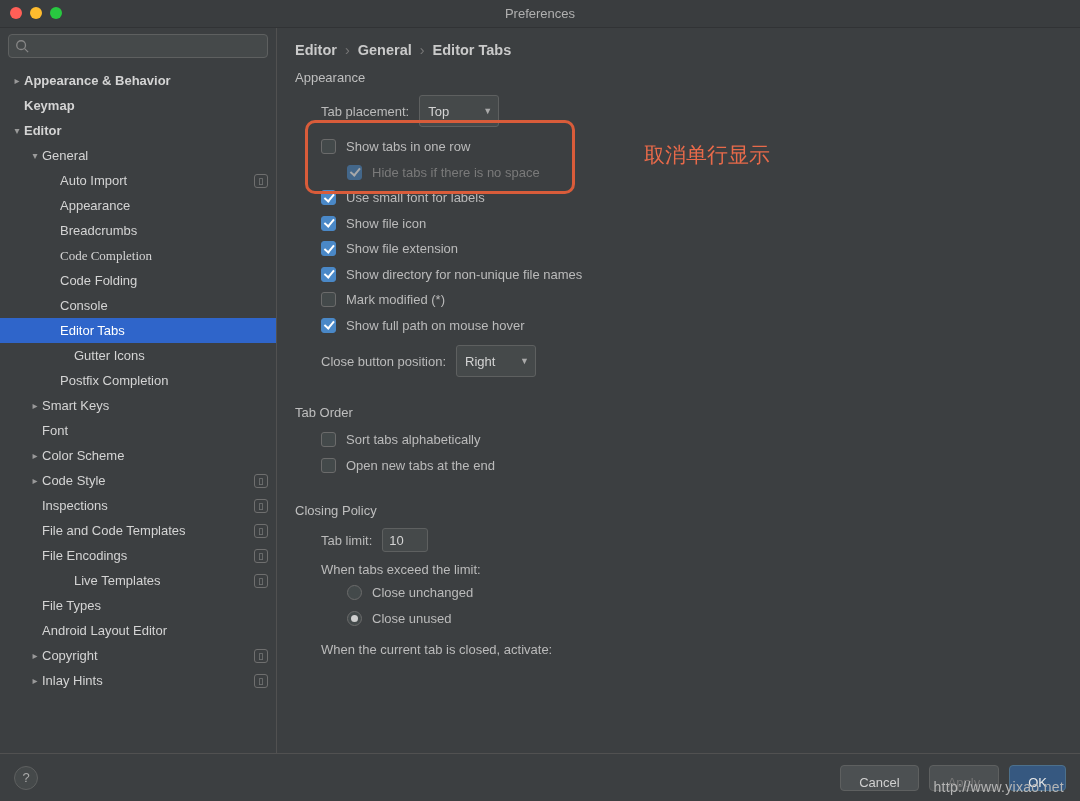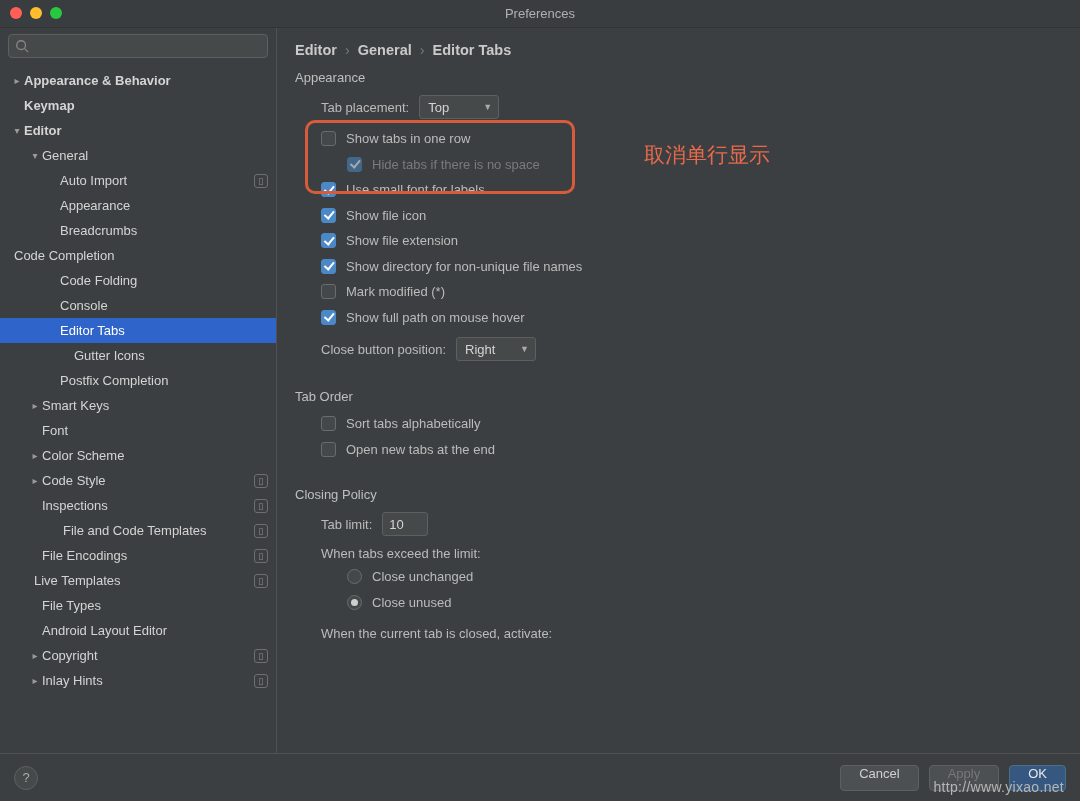--- a/index.html
+++ b/index.html
@@ -117,21 +117,21 @@
   .section-title.first { margin-top:2px;}
   .form-row {
     display:flex; align-items:center;
     margin: 6px 0 10px 26px;
     gap: 10px;
   }
   .select {
     background: var(--input-bg);
     border:1px solid var(--input-border);
     border-radius:3px;
-    height:24px; min-width:80px;
+    height:32px; min-width:80px;
     display:flex; align-items:center; justify-content:space-between;
     padding:0 6px 0 8px; color:var(--text-bright);
   }
   .select .caret { font-size:9px; color:#aaa; margin-left:10px;}
   .check-row {
     display:flex; align-items:center;
     margin: 6px 0 6px 26px;
     gap:10px;
     line-height:1.5;
   }
@@ -187,21 +187,21 @@
   .help-btn {
     width:24px;height:24px;border:1px solid #5e6060;border-radius:50%;
     display:flex;align-items:center;justify-content:center;
     color:#aaa; background:#45494a;
   }
   .footer-spacer{flex:1;}
   .btn {
     height:26px; padding:0 18px; margin-left:10px;
     background:var(--btn-bg); border:1px solid var(--btn-border);
     border-radius:4px; color:#d0d0d0;
-    display:flex;align-items:flex-start;justify-content:center;
+    display:flex;align-items:flex-end;justify-content:center;
   }
   .btn.disabled { color:#777; }
   .btn.primary { background: var(--btn-primary); border-color: var(--btn-primary-border); color:#e8e8e8;}
   
   .watermark {
     position:absolute; right:16px; bottom:6px;
     color:#b5b5b5; font-size:14px; letter-spacing:0.3px;
     font-family: Arial, sans-serif;
   }
   ::-webkit-scrollbar{width:10px;background:#3c3f41;}
@@ -253,21 +253,21 @@
           <span class="badge">▯</span>
         </div>
         <div class="tree-row" style="padding-left: 46px;">
           <span class="chev" style="width: 14px; display: inline-block;"></span>
           <span class="label">Appearance</span>
         </div>
         <div class="tree-row" style="padding-left: 46px;">
           <span class="chev" style="width: 14px; display: inline-block;"></span>
           <span class="label">Breadcrumbs</span>
         </div>
-        <div class="tree-row" style="">
+        <div class="tree-row" style="padding-left: 46px; font-family: Liberation Serif, serif;">
           <span class="chev" style="width: 14px; display: inline-block;"></span>
           <span class="label">Code Completion</span>
         </div>
         <div class="tree-row" style="padding-left: 46px;">
           <span class="chev" style="width: 14px; display: inline-block;"></span>
           <span class="label">Code Folding</span>
         </div>
         <div class="tree-row" style="padding-left: 46px;">
           <span class="chev" style="width: 14px; display: inline-block;"></span>
           <span class="label">Console</span>
@@ -299,31 +299,31 @@
         <div class="tree-row" style="padding-left: 28px;">
           <span class="chev" style="width: 14px; display: inline-block;">▸</span>
           <span class="label">Code Style</span>
           <span class="badge">▯</span>
         </div>
         <div class="tree-row" style="padding-left: 28px;">
           <span class="chev" style="width: 14px; display: inline-block;"></span>
           <span class="label">Inspections</span>
           <span class="badge">▯</span>
         </div>
-        <div class="tree-row" style="padding-left: 28px; gap: 21px;">
+        <div class="tree-row" style="padding-left: 28px;">
           <span class="chev" style="width: 14px; display: inline-block;"></span>
           <span class="label">File and Code Templates</span>
           <span class="badge">▯</span>
         </div>
         <div class="tree-row" style="padding-left: 28px;">
           <span class="chev" style="width: 14px; display: inline-block;"></span>
           <span class="label">File Encodings</span>
           <span class="badge">▯</span>
         </div>
-        <div class="tree-row" style="padding-left: 20px;">
+        <div class="tree-row" style="padding-left: 28px; gap: 32px;">
           <span class="chev" style="width: 14px; display: inline-block;"></span>
           <span class="label">Live Templates</span>
           <span class="badge">▯</span>
         </div>
         <div class="tree-row" style="padding-left: 28px;">
           <span class="chev" style="width: 14px; display: inline-block;"></span>
           <span class="label">File Types</span>
         </div>
         <div class="tree-row" style="padding-left: 28px;">
           <span class="chev" style="width: 14px; display: inline-block;"></span>

